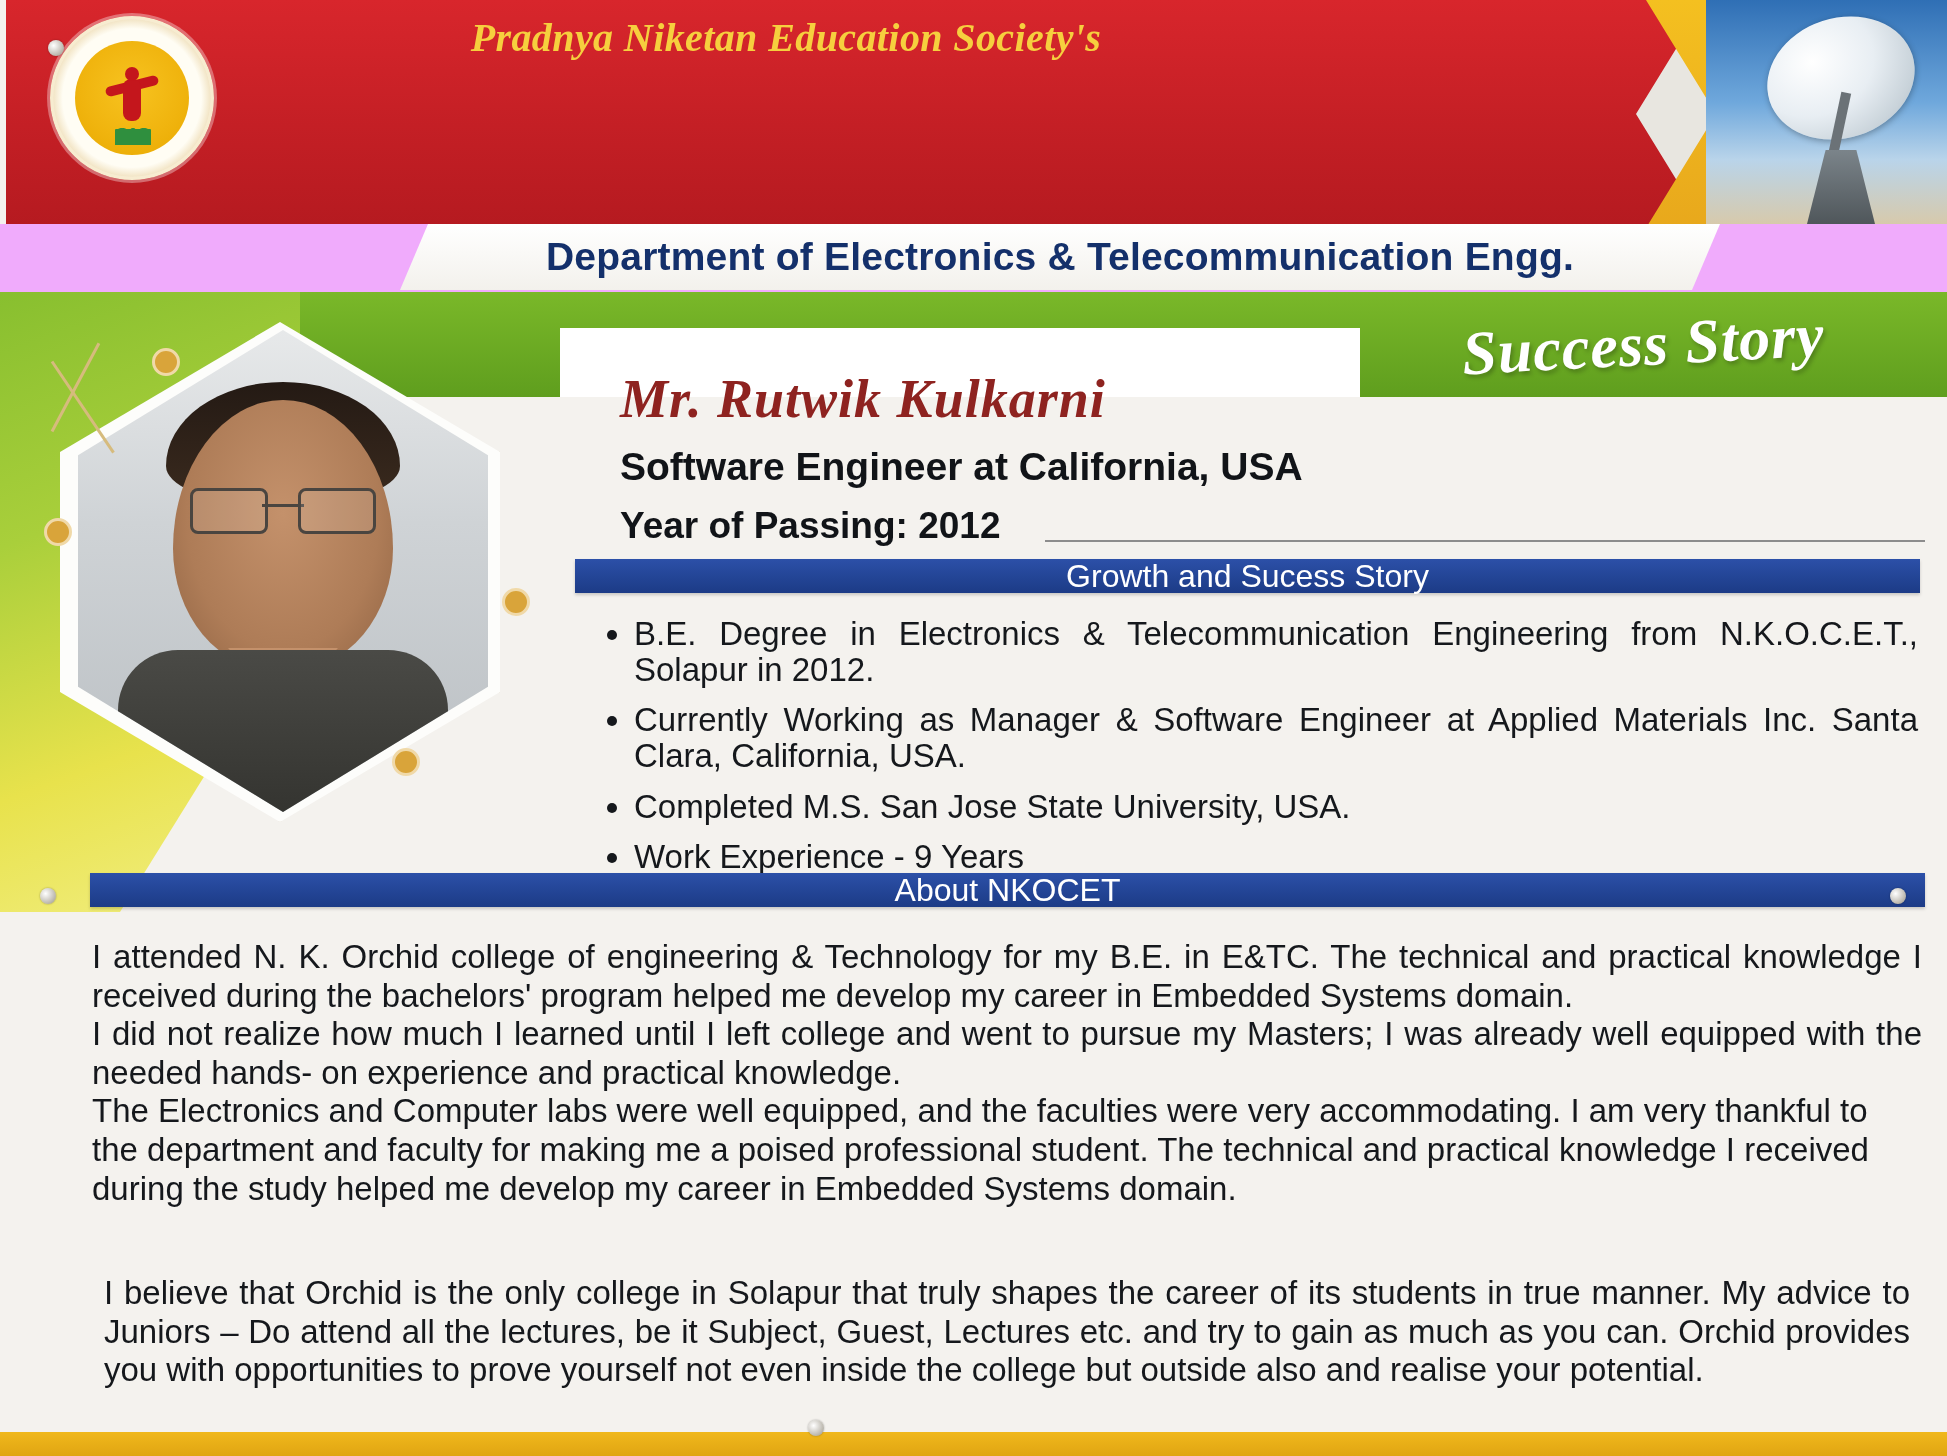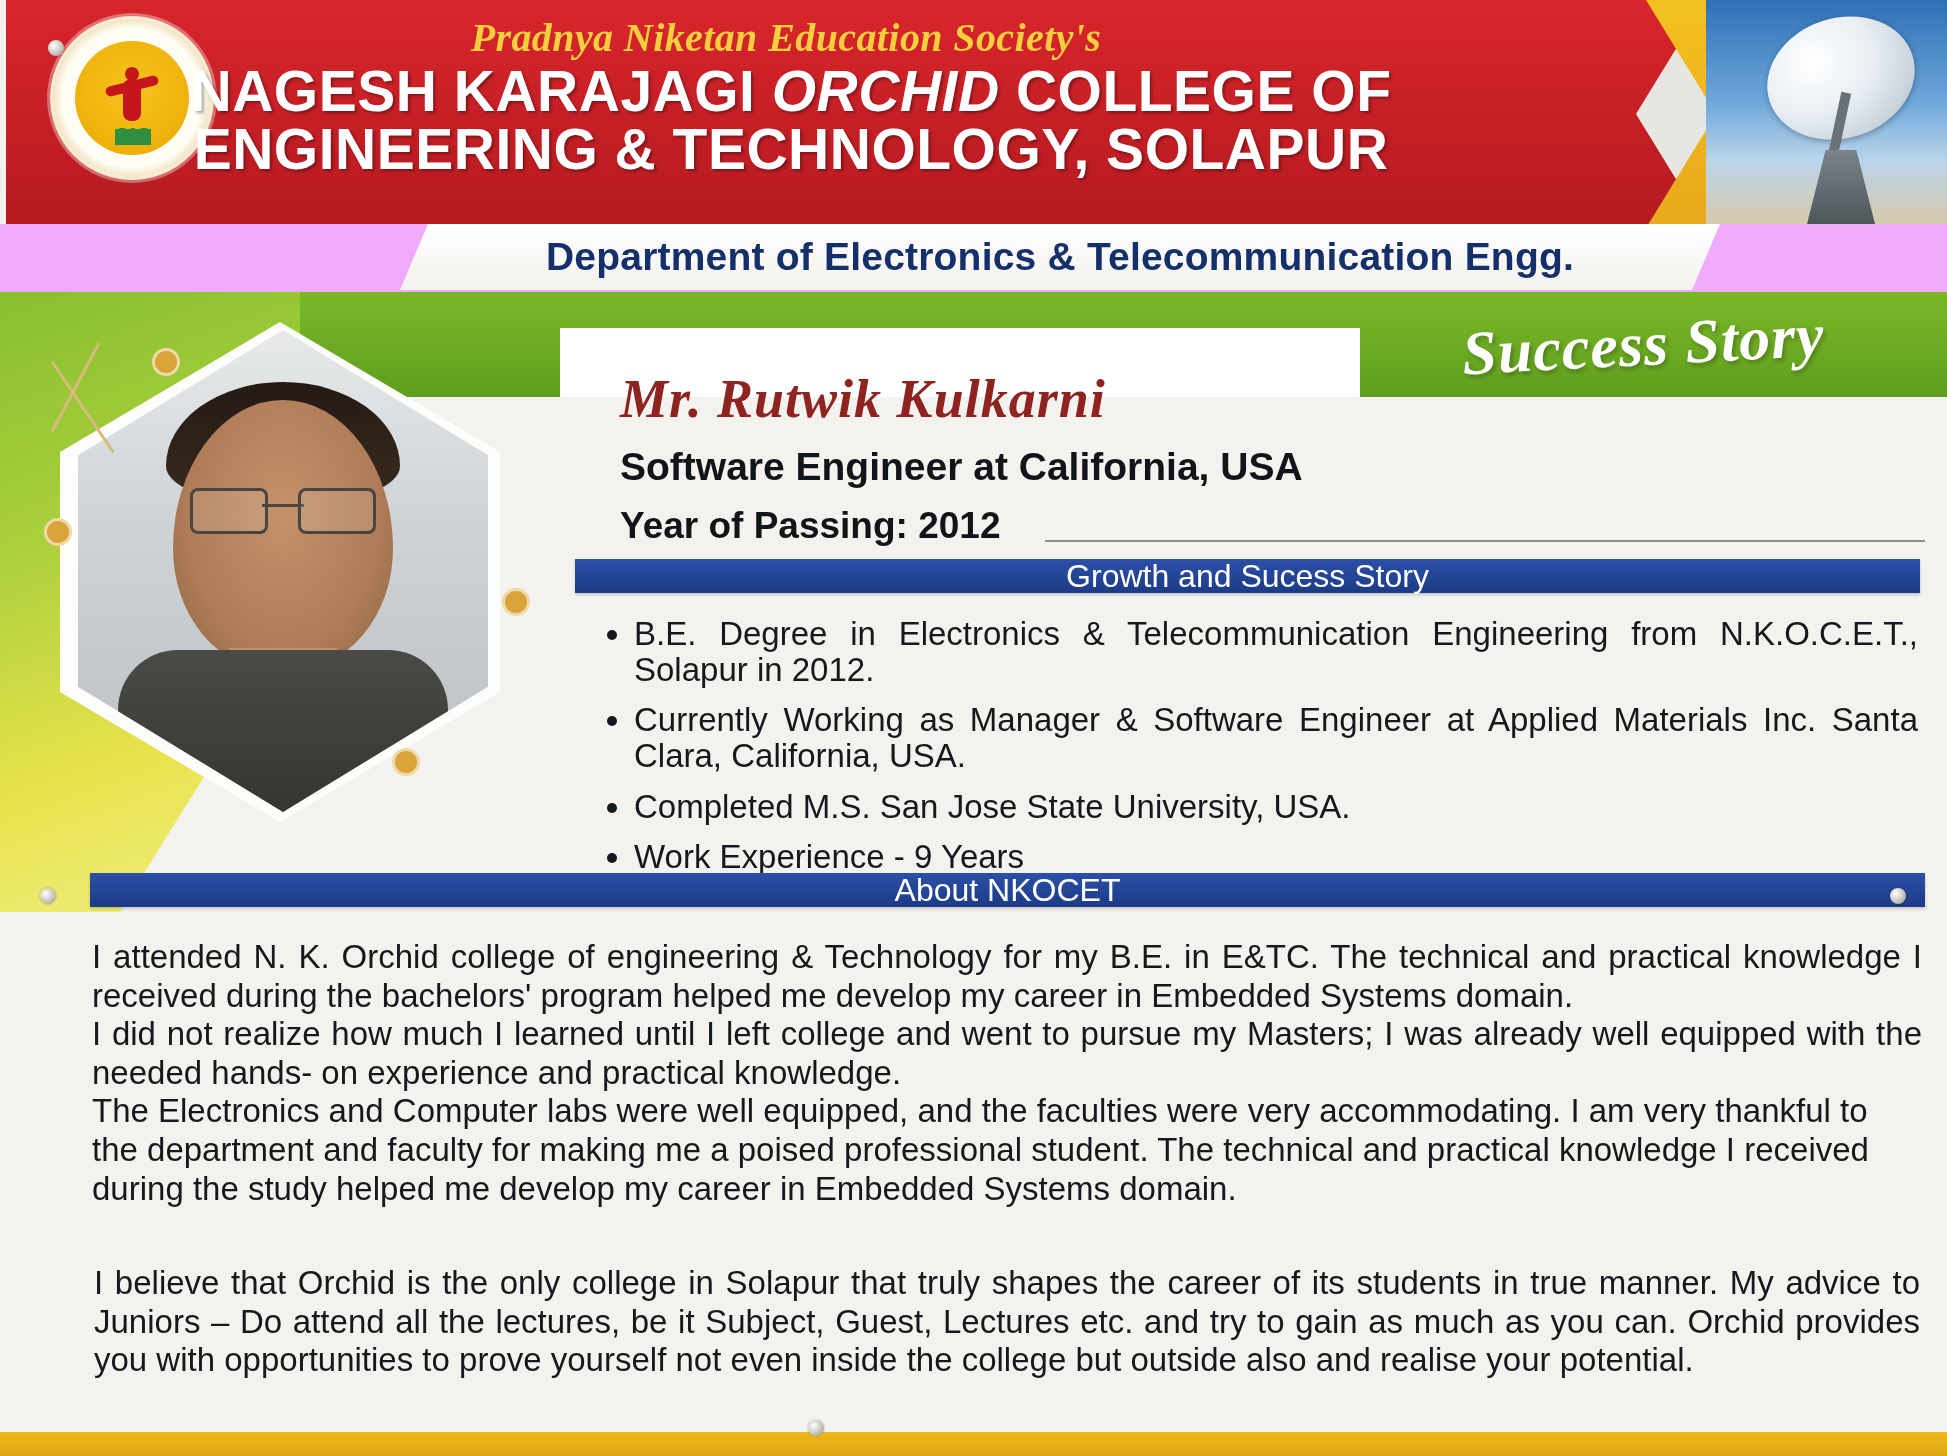--- a/index.html
+++ b/index.html
@@ -238,21 +238,21 @@
     color:#15181c;font-size:33px;line-height:1.17;margin-top:8px;
   }
   .about-body p{margin:0;text-align:justify;}
   .about-body p:last-child{text-align:left;}
 
   
   .msg-body{
     position:absolute;left:92px;top:1262px;width:1830px;
     color:#15181c;font-size:33px;line-height:1.17;
   }
-  .msg-body p{margin:2px;text-align:justify;}
+  .msg-body p{margin:12px;text-align:justify;}
 
   
   .bottom-strip{
     position:absolute;left:0;top:1432px;width:1947px;height:24px;
     background:linear-gradient(180deg,#f0b81c,#e0a512);
   }
 
   
   .screw{
     position:absolute;width:16px;height:16px;border-radius:50%;
@@ -278,24 +278,20 @@
     <div class="logo">
       <div class="logo-inner">
         <div class="logo-arms"></div>
         <div class="logo-fig"></div>
         <div class="logo-head"></div>
         <div class="logo-leaves"></div>
       </div>
     </div>
 
     <div class="society">Pradnya Niketan Education Society's</div>
-    <div class="college-name">
-      <div>NAGESH KARAJAGI <i>ORCHID</i> COLLEGE OF</div>
-      <div>ENGINEERING &amp; TECHNOLOGY, SOLAPUR</div>
-    </div>
   </div>
 
   <div class="dept">
     <div class="dept-inner">
       <span>Department of Electronics &amp; Telecommunication Engg.</span>
     </div>
   </div>
 
   <div class="green-band"></div>
   <div class="green-white-cut"></div>

